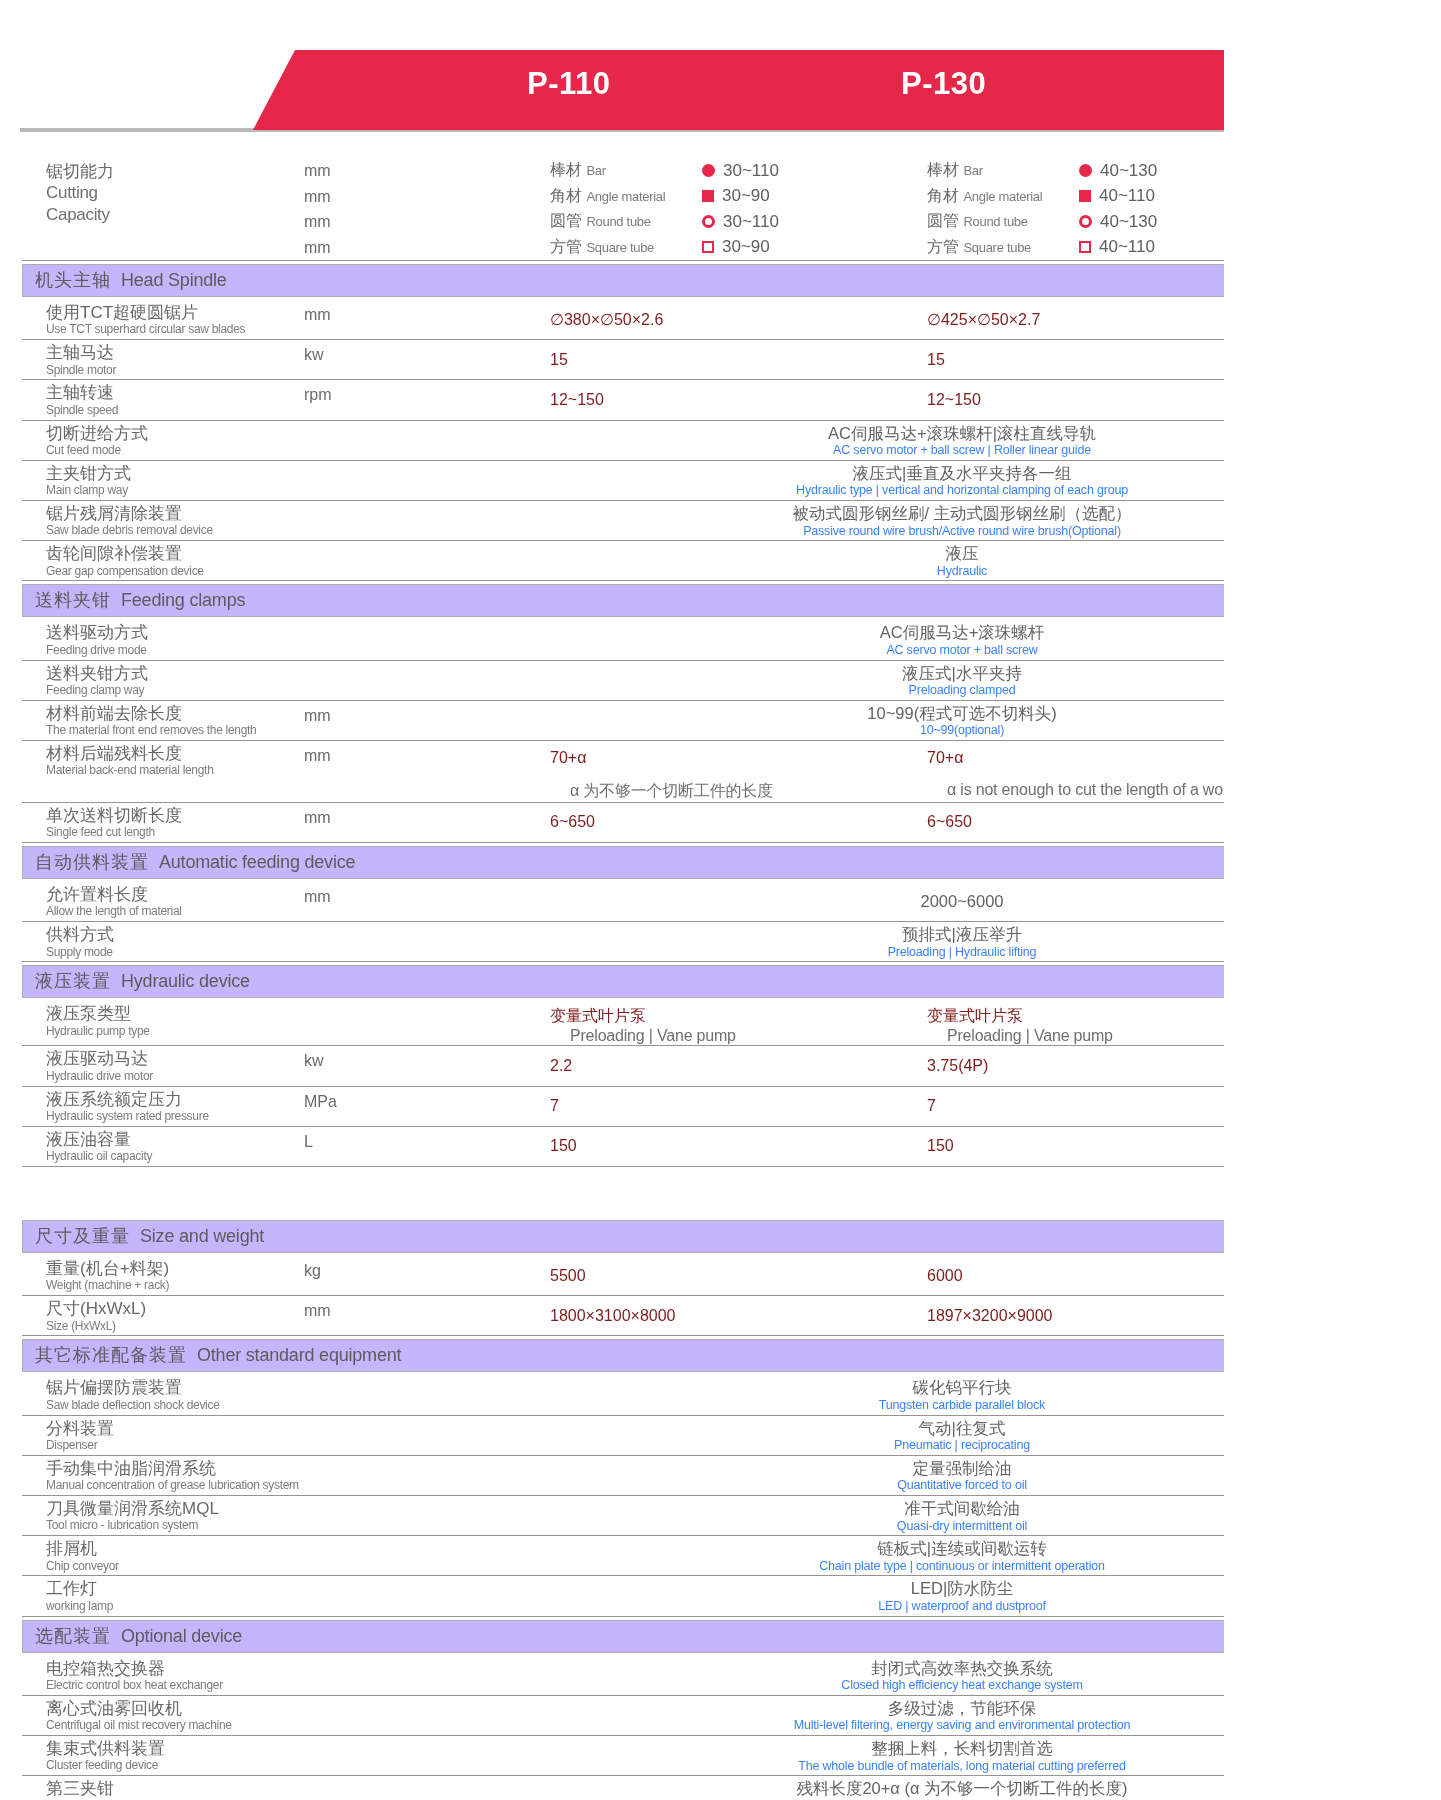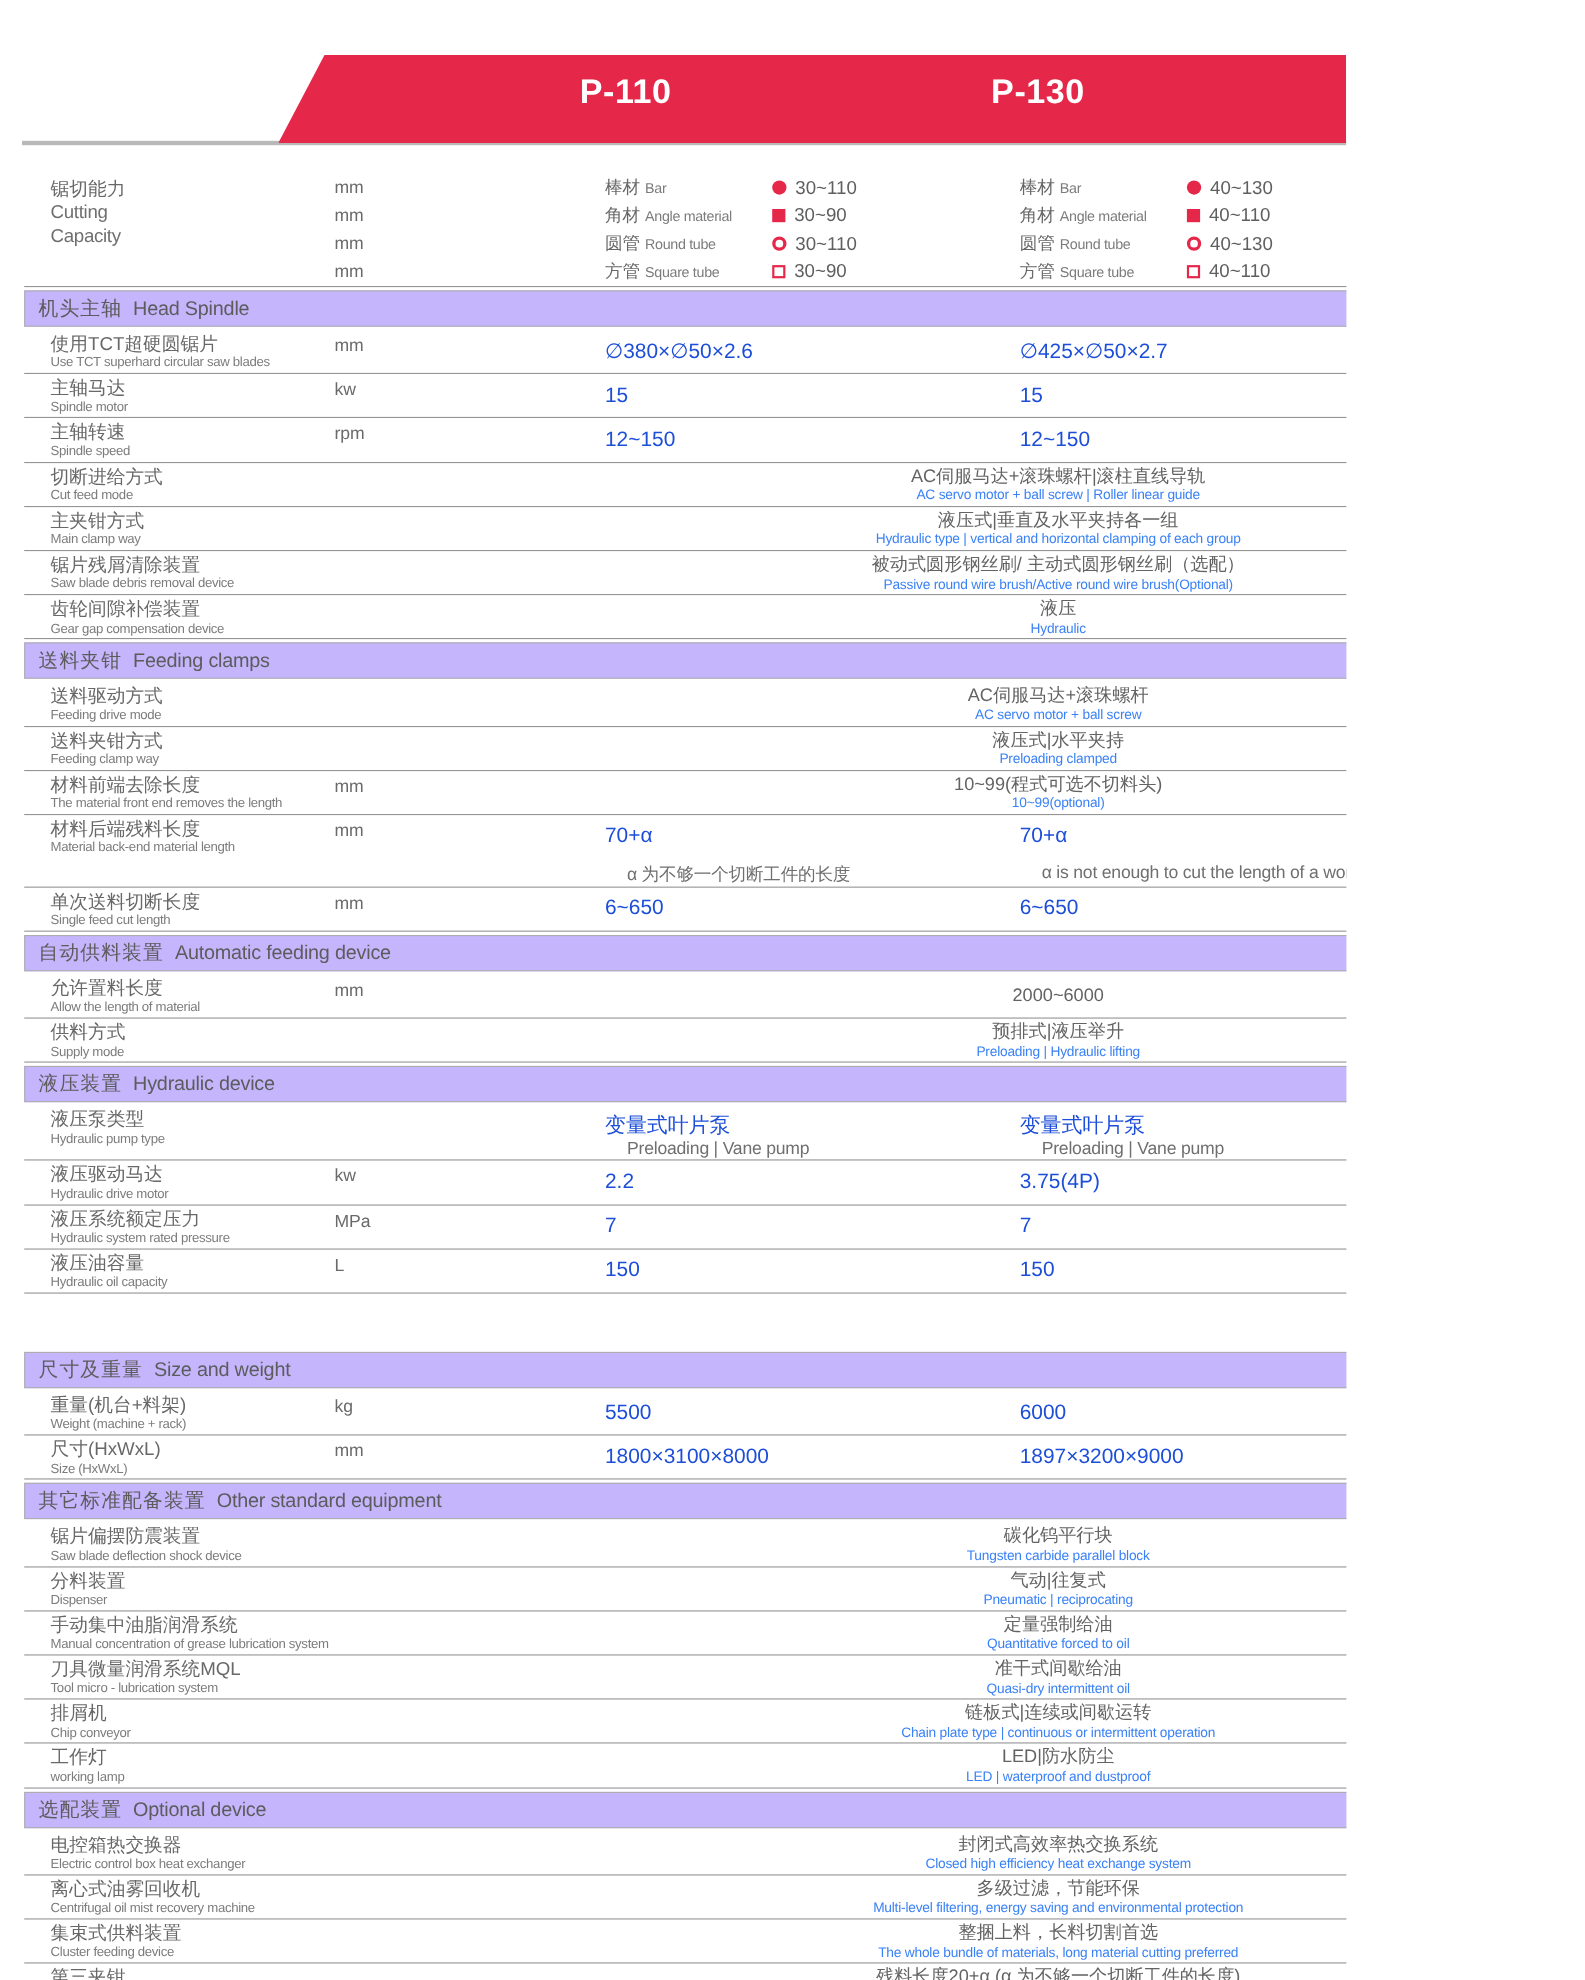--- a/index.html
+++ b/index.html
@@ -18,21 +18,21 @@
   .table{position:absolute;top:132px;left:22px;width:1412px;z-index:0;}
   .row{display:flex;border-bottom:1px solid #949494;min-height:38px;box-sizing:border-box;}
   .cell{box-sizing:border-box;}
   .label{width:262px;padding:3px 0 2px 4px;margin-left:20px;}
   .zh{font-size:17px;color:#686868;line-height:1.2;white-space:nowrap;}
   .en{font-size:12px;color:#7c7c7c;line-height:1.15;letter-spacing:-0.3px;white-space:nowrap;}
   .unit{width:86px;padding-top:6px;font-size:16px;color:#6a6a6a;}
   .val{display:flex;flex-direction:column;justify-content:center;}
   .v1{width:525px;padding-left:160px;}
   .v2{flex:1;padding-left:12px;}
-  .vmain{font-size:19px;color:#1d4ed8;}
+  .vmain{font-size:16px;color:#7f1d1d;}
   .vnote{font-size:16px;color:#6f6f6f;letter-spacing:-0.2px;margin-left:20px;}
   .merged{flex:1;padding-left:100px;display:flex;flex-direction:column;justify-content:center;text-align:center;}
   .mzh{font-size:16.5px;color:#636363;line-height:1.25;}
   .men{font-size:12.5px;color:#3b82f6;line-height:1.15;letter-spacing:-0.2px;}
 
   .row.tall{min-height:62px;}
   .row.tall .val{justify-content:flex-start;padding-top:8px;}
   .row.tall .vnote{margin-top:14px;}
   .row.twoline{min-height:44px;}
   .row.twoline .val{justify-content:flex-start;padding-top:5px;}

